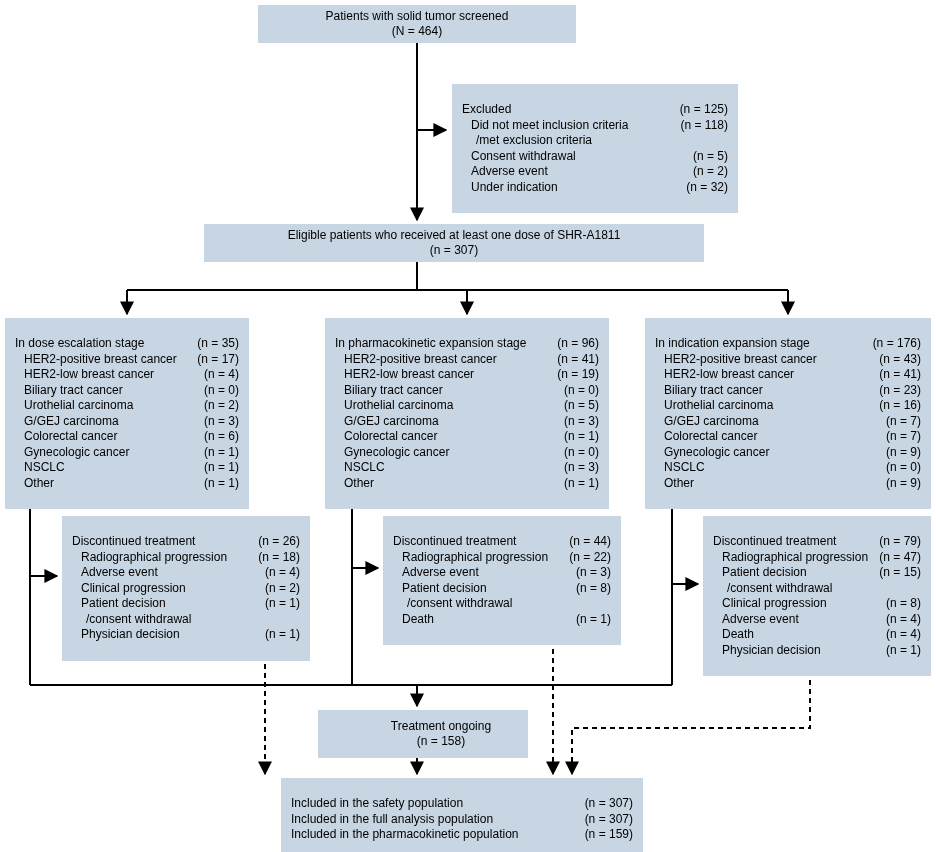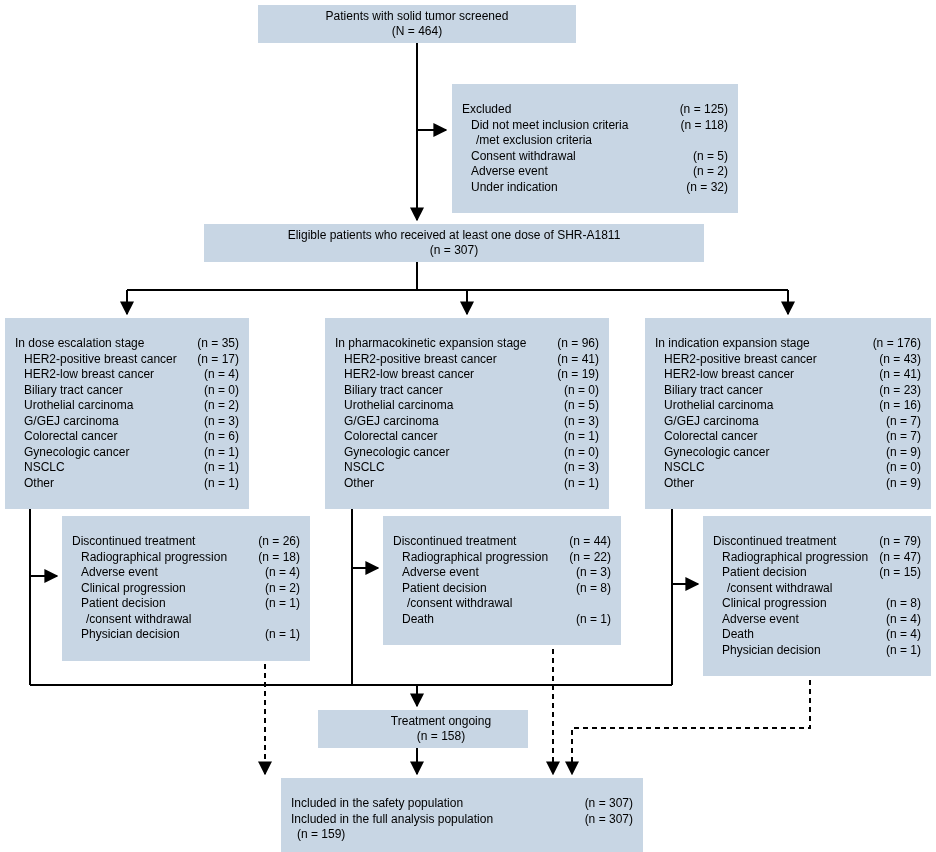--- a/index.html
+++ b/index.html
@@ -312,32 +312,33 @@
     <div class="row indent">
         <span class="lbl">Death</span>
         <span class="num">(n = 4)</span>
       </div>
     <div class="row indent">
         <span class="lbl">Physician decision</span>
         <span class="num">(n = 1)</span>
       </div>
   </div>
 
-  <div class="box center-box" style="left:318px; top:710px; width:210px; height:38px;padding-left:36px;">
+  <div class="box center-box" style="left:318px; top:710px; width:210px; height:48px;padding-left:36px;">
     <div>Treatment ongoing</div>
     <div>(n = 158)</div>
   </div>
 
   <div class="box list-box" style="left:240px; top:778px; width:362px;margin-left:41px;">
     <div class="row">
         <span class="lbl">Included in the safety population</span>
         <span class="num">(n = 307)</span>
       </div>
     <div class="row">
         <span class="lbl">Included in the full analysis population</span>
         <span class="num">(n = 307)</span>
       </div>
     <div class="row">
+        <span class="lbl">Included in the pharmacokinetic population</span>
         <span class="num">(n = 159)</span>
       </div>
   </div>
 
 </div>
 
 </body></html>

